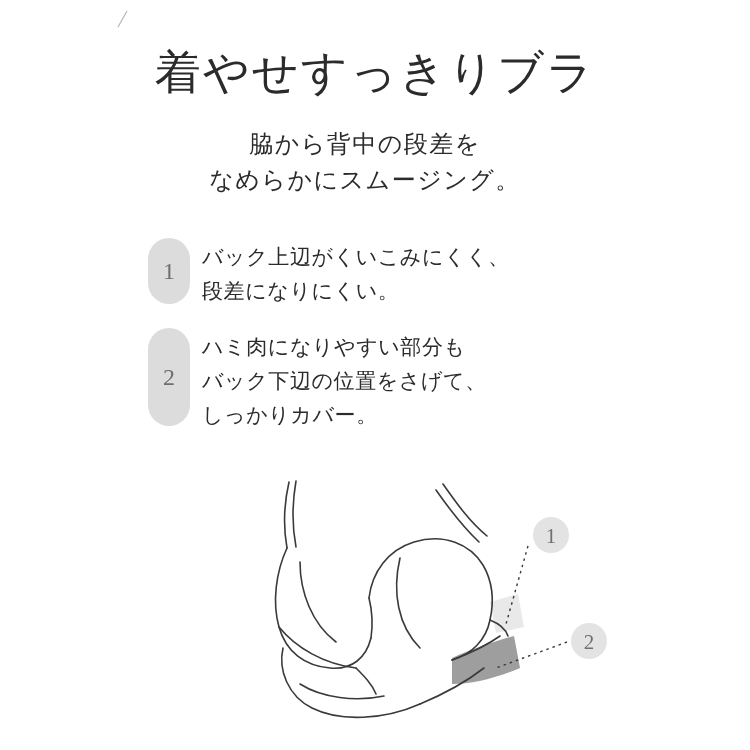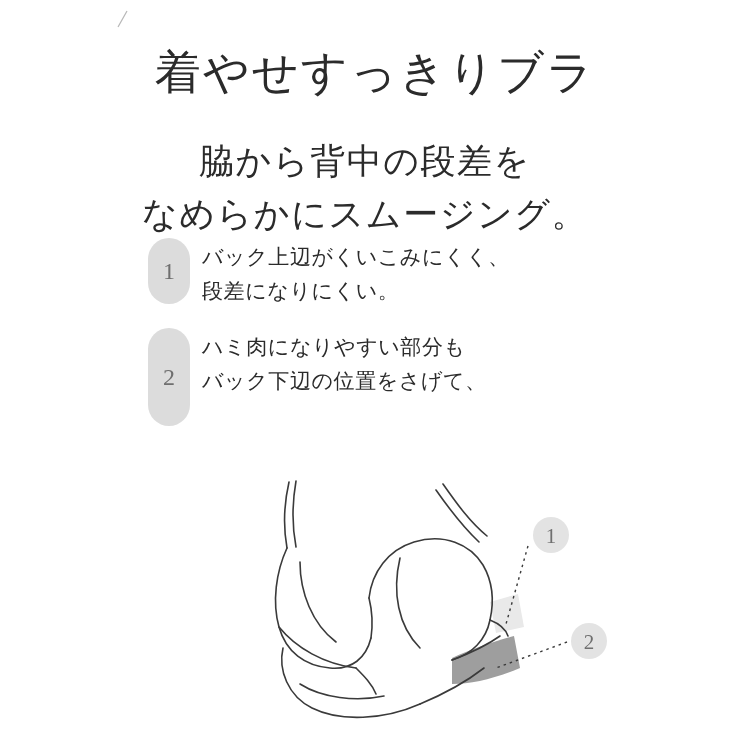--- a/index.html
+++ b/index.html
@@ -36,25 +36,25 @@
     text-align: center;
     font-size: 46px;
     letter-spacing: 2px;
     color: #2b2b2b;
     font-family: "Liberation Serif", serif;
     font-weight: 400;
   }
 
   .subhead {
     position: absolute;
-    top: 136px;
+    top: 126px;
     left: 0;
     width: 730px;
     text-align: center;
-    font-size: 35px;
+    font-size: 24px;
     line-height: 1.5;
     letter-spacing: 1.5px;
     color: #2b2b2b;
   }
   .subhead .line2 {
     display: block;
   }
 
   .features {
     position: absolute;
@@ -131,20 +131,21 @@
         <span>バック上辺がくいこみにくく、</span>
         <span>段差になりにくい。</span>
       </div>
     </div>
 
     <div class="feature feature-2">
       <div class="feature-num">2</div>
       <div class="feature-text">
         <span>ハミ肉になりやすい部分も</span>
         <span>バック下辺の位置をさげて、</span>
+        <span>しっかりカバー。</span>
       </div>
     </div>
 
   </div>
 
   <div class="illustration">
     <svg width="750" height="298" viewBox="0 0 750 298">
 
       <path d="M490 150 L518 142 L524 175 L496 181 Z" fill="#e9e9e9" stroke="none"></path>
       <path d="M452 206 C470 198 492 190 514 184 L520 216 C496 226 472 232 452 232 Z" fill="#9e9e9e" stroke="none"></path>

